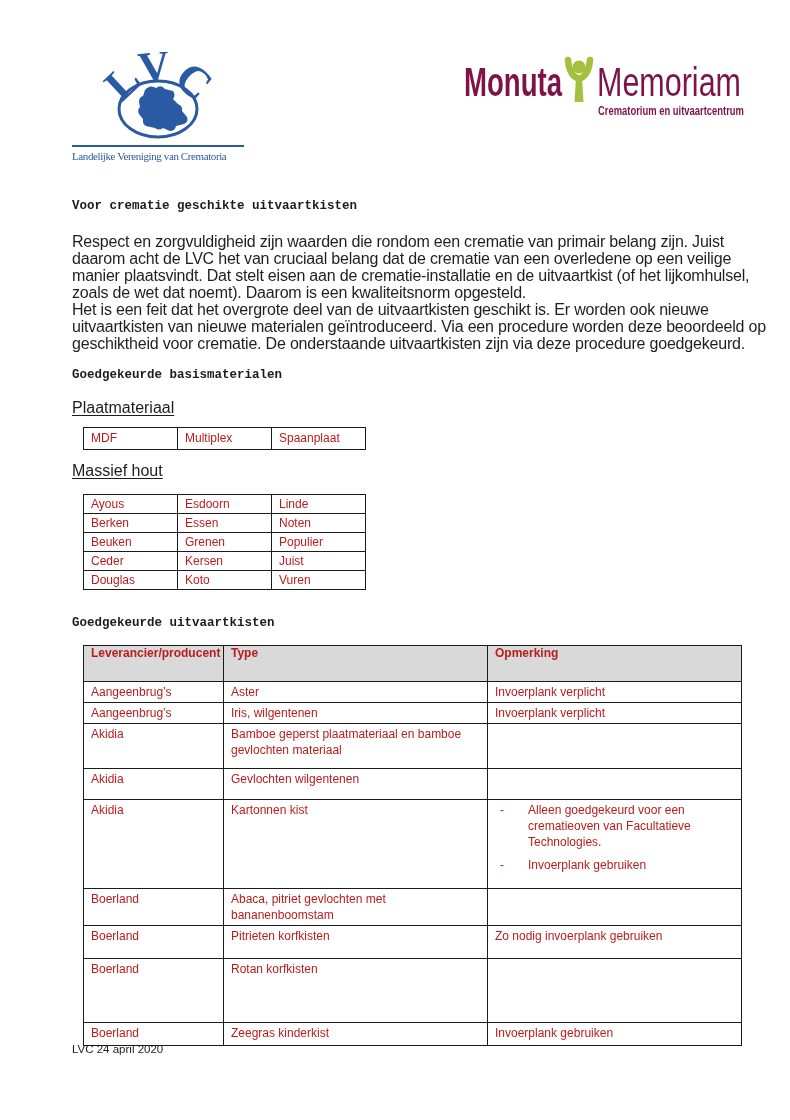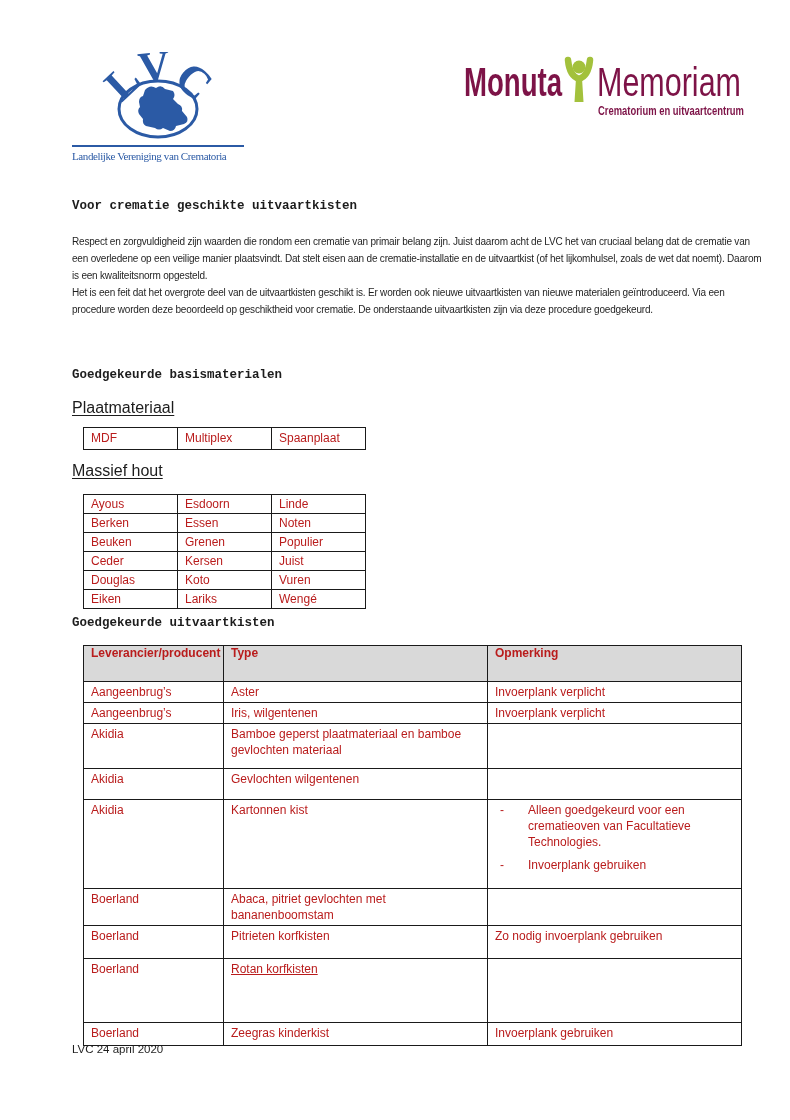--- a/index.html
+++ b/index.html
@@ -19,21 +19,21 @@
   }
   #monuta-logo-svg{left:464px;top:56px;}
 
   
   .doc-heading{font-size:12.5px;font-weight:bold;color:#1c1c1c;white-space:nowrap;font-family:Liberation Mono, monospace;}
   .doc-subheading{
     font-size:16px;color:#1c1c1c;text-decoration:underline;
     text-underline-offset:2px;white-space:nowrap;
   }
   #doc-title{left:72px;top:199px;}
-  #doc-paragraphs{left:72px;top:233px;width:694px;font-size:10px;line-height:17px;letter-spacing:-0.2px;color:#1f1f1f;}
+  #doc-paragraphs{left:72px;top:233px;width:694px;font-size:16px;line-height:17px;letter-spacing:-0.2px;color:#1f1f1f;}
   #h-basis{left:72px;top:368px;}
   #h-plaat{left:72px;top:399px;}
   #h-hout{left:72px;top:462px;}
   #h-kisten{left:72px;top:616px;}
   #doc-footer{left:72px;top:1043px;font-size:11.5px;color:#1f1f1f;}
 
   
   table{border-collapse:collapse;table-layout:fixed;}
   td,th{border:1px solid #1a1a1a;vertical-align:top;font-size:12px;color:#b91c1c;
         padding:2px 7px;text-align:left;overflow:hidden;}
@@ -130,25 +130,20 @@
       <tr>
         <td>Ceder</td>
         <td>Kersen</td>
         <td>Juist</td>
       </tr>
       <tr>
         <td>Douglas</td>
         <td>Koto</td>
         <td>Vuren</td>
       </tr>
-      <tr>
-        <td>Eiken</td>
-        <td>Lariks</td>
-        <td>Wengé</td>
-      </tr>
     </tbody>
 </table>
 
 <div id="h-kisten" class="abs doc-heading">Goedgekeurde uitvaartkisten</div>
 
 <table id="t-kisten" class="abs">
   <colgroup>
       <col style="width:140px">
       <col style="width:264px">
       <col style="width:254px">
@@ -200,21 +195,21 @@
         <td style="height: 28px;">Abaca, pitriet gevlochten met bananenboomstam</td>
         <td style="height: 28px;"></td>
       </tr>
       <tr>
         <td style="height: 28px;">Boerland</td>
         <td style="height: 28px;">Pitrieten korfkisten</td>
         <td style="height: 28px;">Zo nodig invoerplank gebruiken</td>
       </tr>
       <tr>
         <td style="height: 59px;">Boerland</td>
-        <td style="height: 59px; text-decoration: underline;">Rotan korfkisten</td>
+        <td style="height: 59px;">Rotan korfkisten</td>
         <td style="height: 59px;"></td>
       </tr>
       <tr>
         <td style="height: 18px;">Boerland</td>
         <td style="height: 18px;">Zeegras kinderkist</td>
         <td style="height: 18px;">Invoerplank gebruiken</td>
       </tr>
     </tbody>
 </table>
 

